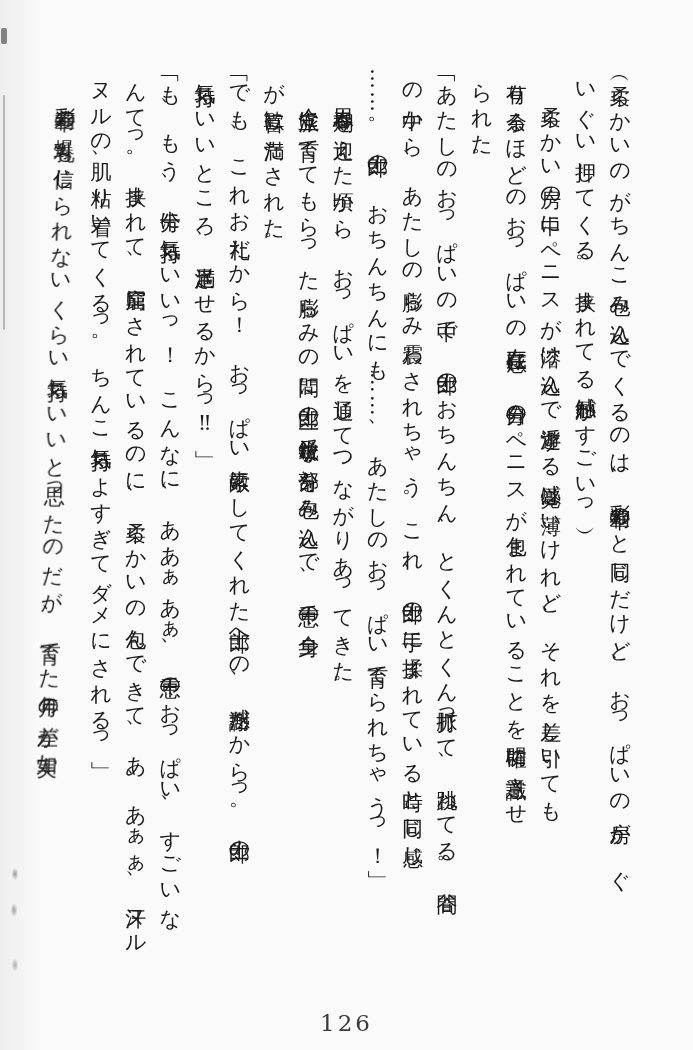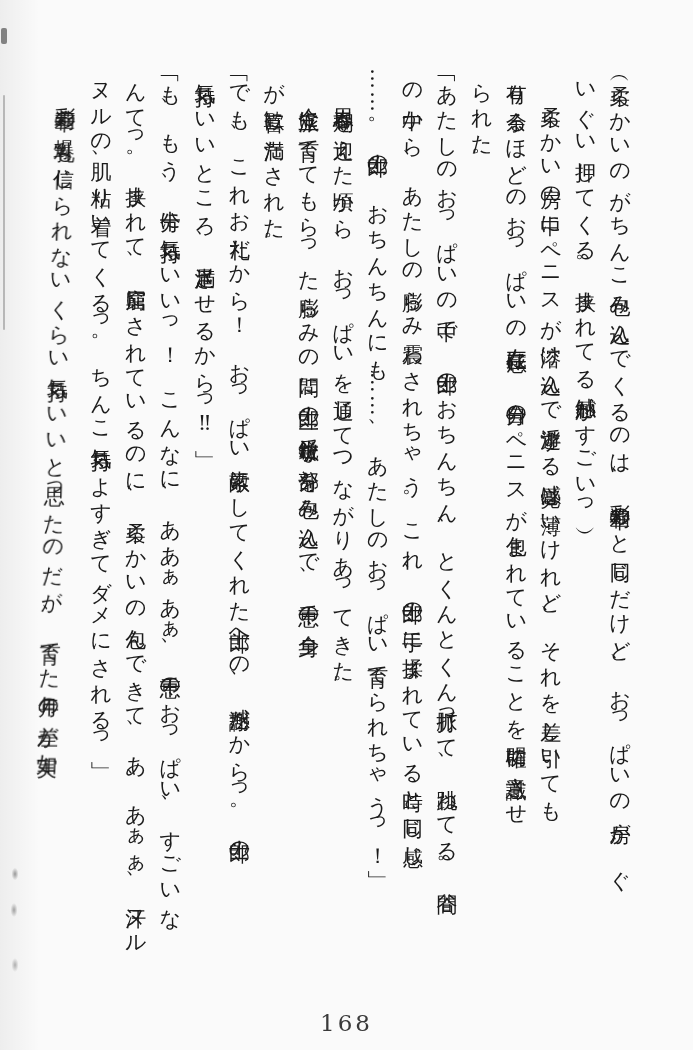--- a/index.html
+++ b/index.html
@@ -95,15 +95,15 @@
     <p class="line indent">今立派に育ててもらった膨らみの間に士郎の一番鋭敏な部分を包み込んで、千恵の全身</p>
     <p class="line">が歓喜に満たされた。</p>
     <p class="line">「でも、これお礼だから！　おっぱい素敵にしてくれた士郎への、感謝だからっ。士郎の</p>
     <p class="line">気持ちいいところ、満足させるからっ‼」</p>
     <p class="line">「も、もう、十分に気持ちいいっ！　こんなに、ああぁあぁ、千恵のおっぱい、すごいな</p>
     <p class="line">んてっ。挟まれて、窮屈にされているのに、柔らかいの包んできて、あ、あぁぁ、汗ヌル</p>
     <p class="line">ヌルの肌、粘り着いてくるっ。ちんこ気持ちよすぎてダメにされるっ」</p>
     <p class="line indent warp">彩莉華の爆乳も信じられないくらい気持ちいいと思ったのだが、育てた年月の差が如実</p>
   </div>
 
-  <div class="page-number">168</div>
+  <div class="page-number">126</div>
 
 </div>
 
 </body></html>

